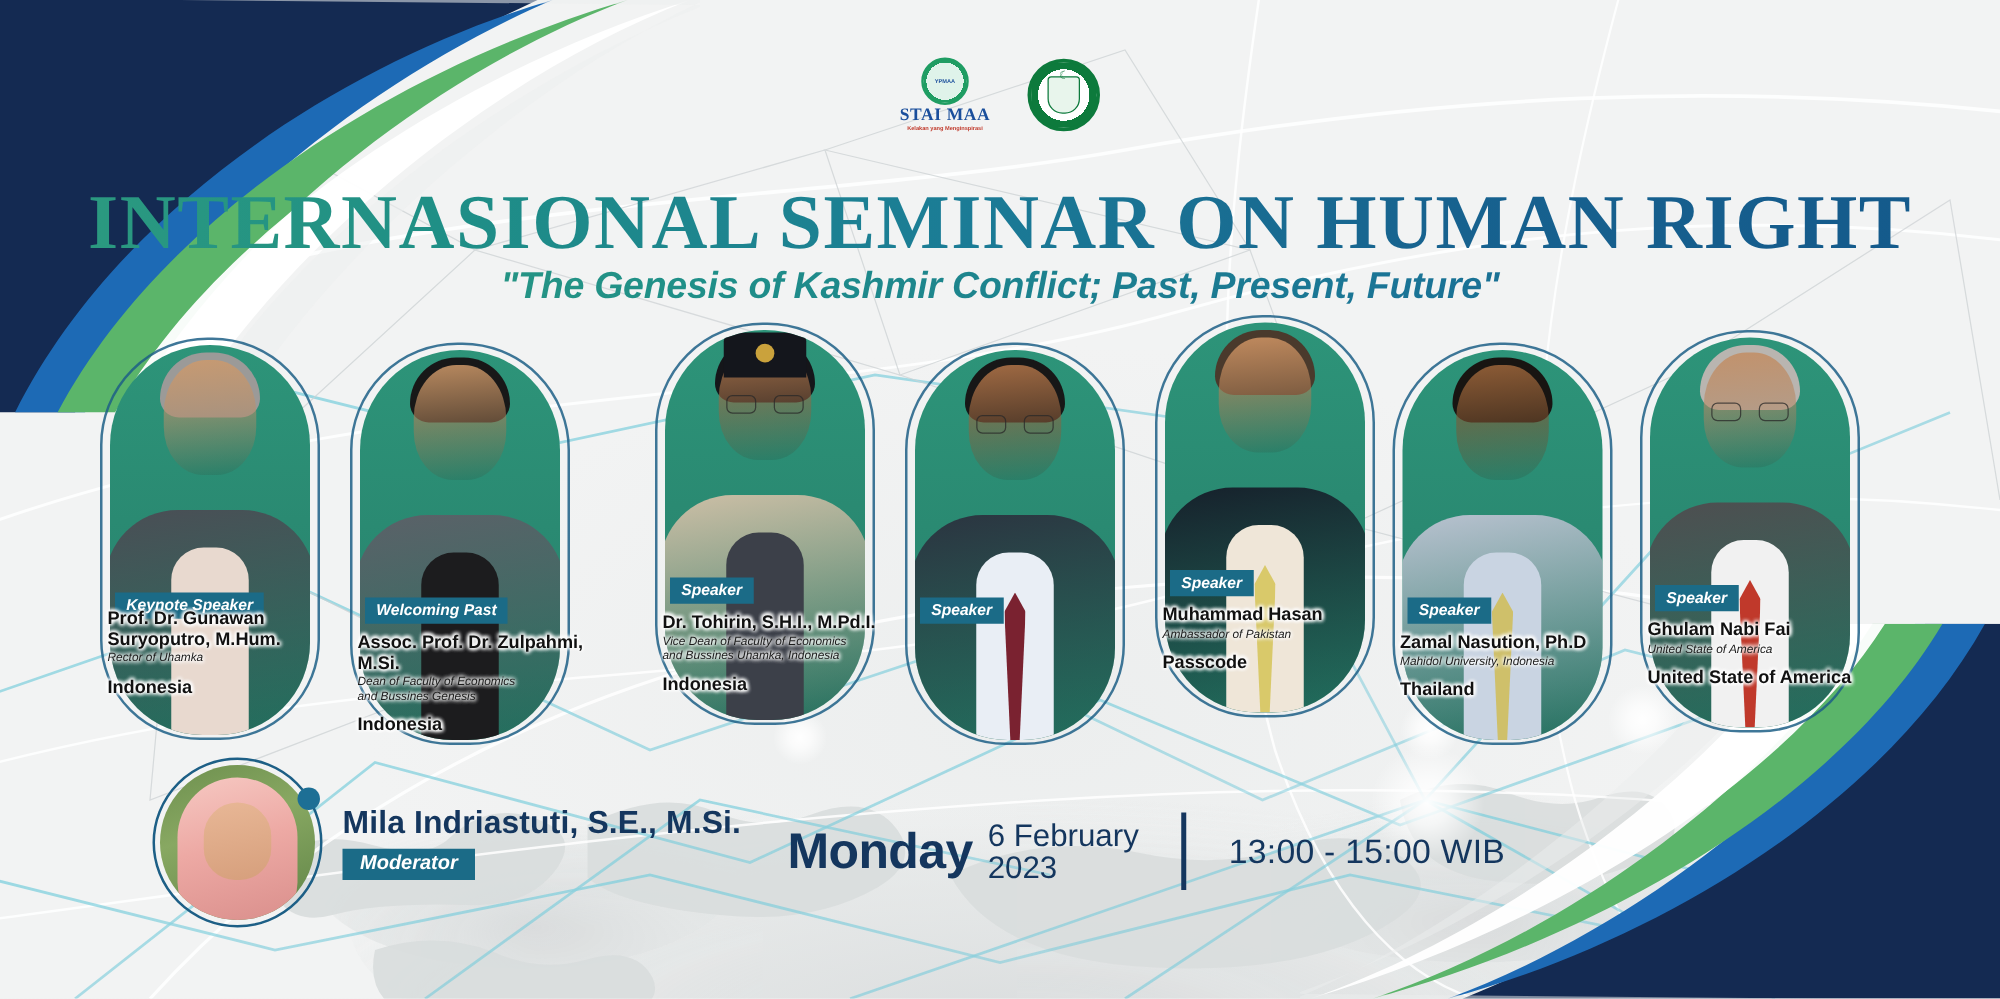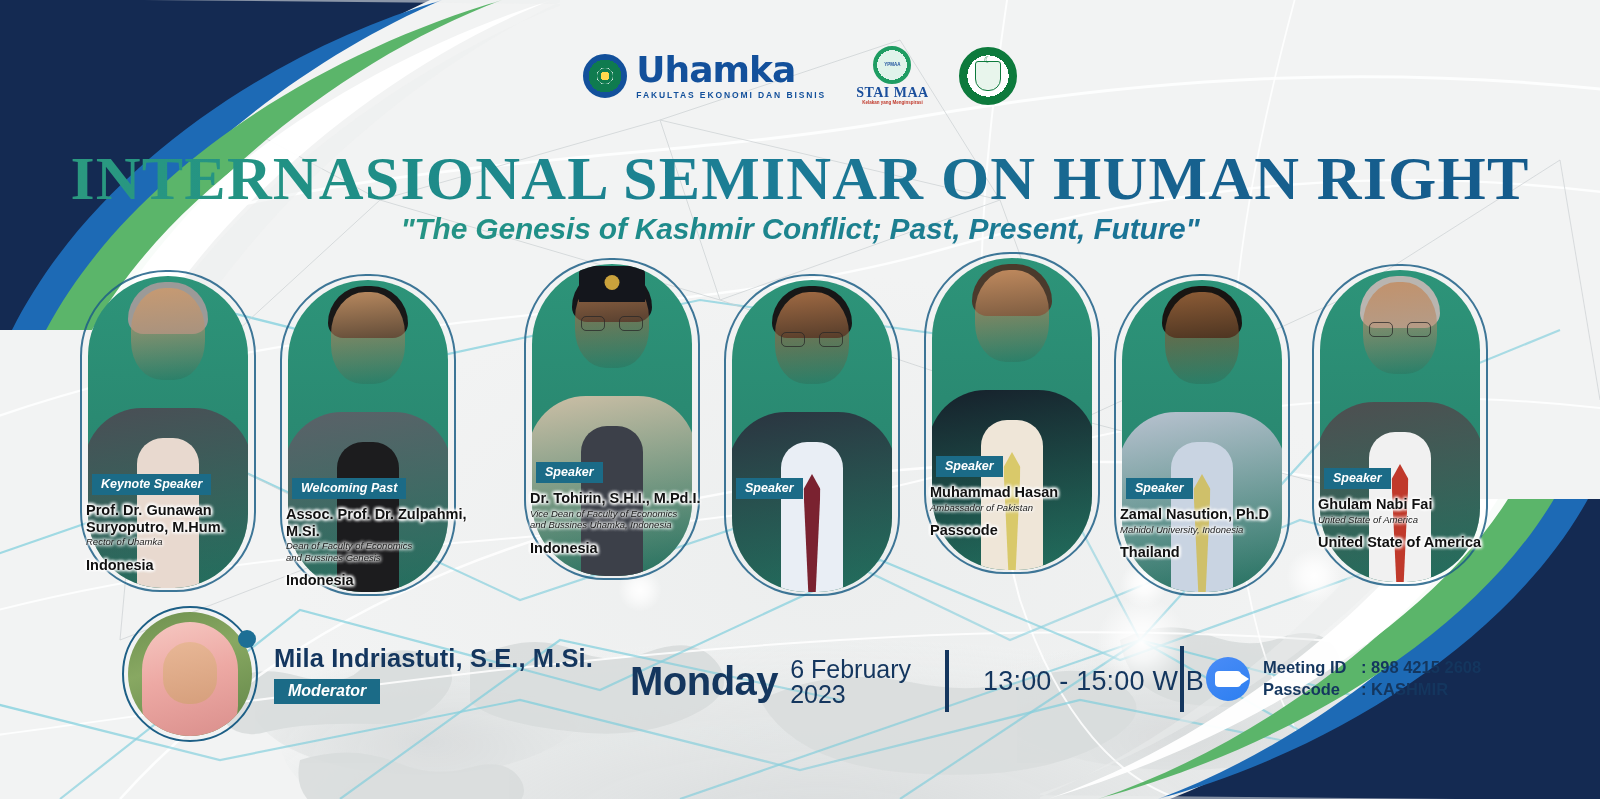--- a/index.html
+++ b/index.html
@@ -309,27 +309,20 @@
       <path d="M0,0 H430 C300,52 140,156 60,300 H0 Z" fill="#142a52"></path>
       <path d="M0,0 H470 C330,52 170,166 96,300 H40 C120,156 300,46 470,0 Z" fill="#1d6ab5" transform="translate(-28,0)"></path>
       <path d="M60,0 H520 C360,54 200,174 120,300 H64 C146,162 330,52 520,0 Z" fill="#5bb56a" transform="translate(-18,0)"></path>
       <path d="M96,0 H560 C400,56 236,182 156,300 H100 C182,170 370,56 560,0 Z" fill="#ffffff" opacity=".96" transform="translate(-8,0)"></path>
       <path d="M140,0 H560 C410,64 260,190 184,300 H150 C226,180 400,60 560,4 Z" fill="#eceeee" opacity=".5" transform="translate(4,0)"></path>
     </g>
   </svg>
 
   <div class="logo-row no-sel">
 
-    <div class="logo">
-      <div class="seal uhamka-seal"></div>
-      <div class="uhamka-text">
-        <div class="uhamka-word">Uhamka</div>
-        <div class="uhamka-sub">FAKULTAS EKONOMI DAN BISNIS</div>
-      </div>
-    </div>
 
 
     <div class="stai">
       <div class="stai-seal"></div>
       <div class="stai-name">STAI MAA</div>
       <div class="stai-tag">Kelakan yang Menginspirasi</div>
     </div>
 
     <div class="pak-seal">
       <div class="pak-inner"></div>
@@ -344,21 +337,21 @@
         <div class="frame">
           <div class="photo">
             <div class="torso" style="background:linear-gradient(170deg,#4a4e55,#00000022);"></div>
             <div class="shirt" style="background:#e8d9cf;"></div>
             <div class="hair" style="background:#9b9a98;"></div>
             <div class="head" style="background:linear-gradient(175deg,#c79a72,#00000018);"></div>
           </div>
         </div>
         <div class="ring"></div>
         <div class="badge" style="top:198px">Keynote Speaker</div>
-        <div class="info" style="top:226px">
+        <div class="info" style="top:211px">
           <div class="sp-name">Prof. Dr. Gunawan Suryoputro, M.Hum.</div>
           <div class="sp-role">
             <div>Rector of Uhamka</div>
           </div>
           <div class="sp-country">Indonesia</div>
         </div>
       </div>
       <div class="card" style="left: 288px; top: 22px;">
         <div class="frame">
           <div class="photo">
@@ -505,30 +498,14 @@
   <div class="datetime no-sel">
     <div class="day">Monday</div>
     <div class="date">
       <div>6 February</div>
       <div>2023</div>
     </div>
     <div class="vdivider"></div>
     <div class="time">13:00 - 15:00 WIB</div>
   </div>
 
-  <div class="zoomblock no-sel">
-    <div class="zoom-divider"></div>
-    <div class="zoom-icon">
-      <div class="zoom-cam"></div>
-    </div>
-    <div class="zoom-lines">
-      <div class="zline">
-        <span class="zlabel">Meeting ID</span>
-        <span class="zval">: 898 4215 2608</span>
-      </div>
-      <div class="zline">
-        <span class="zlabel">Passcode</span>
-        <span class="zval">: KASHMIR</span>
-      </div>
-    </div>
-  </div>
 
 </div>
 
 </body></html>

